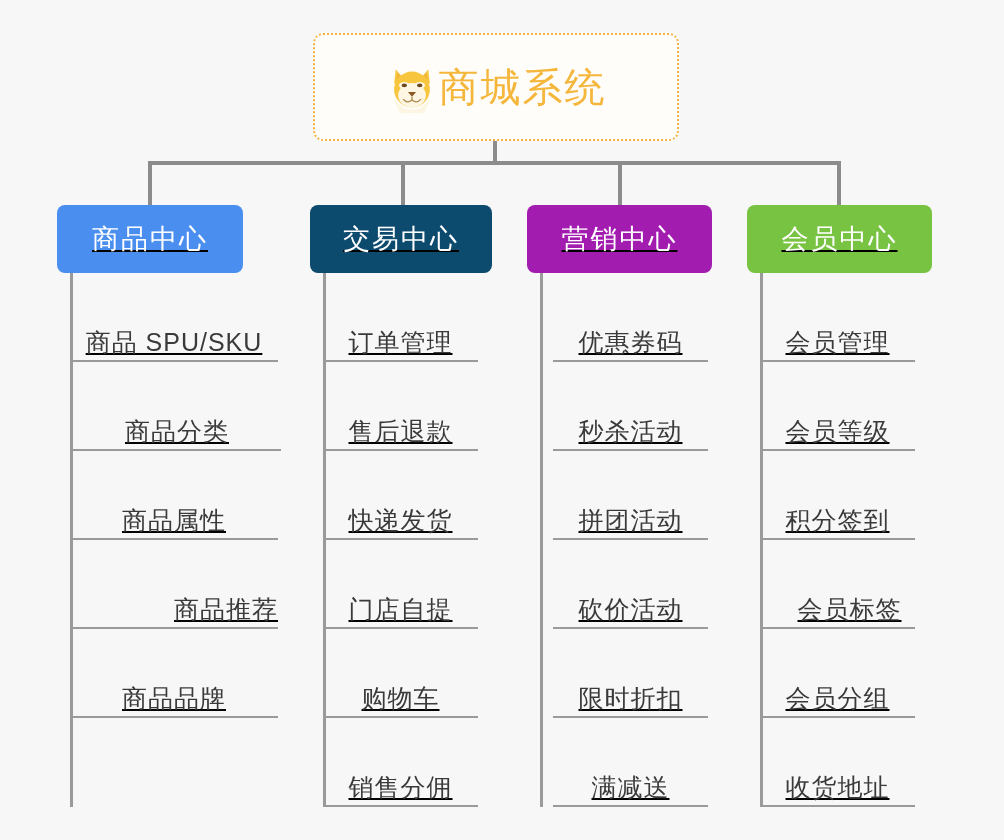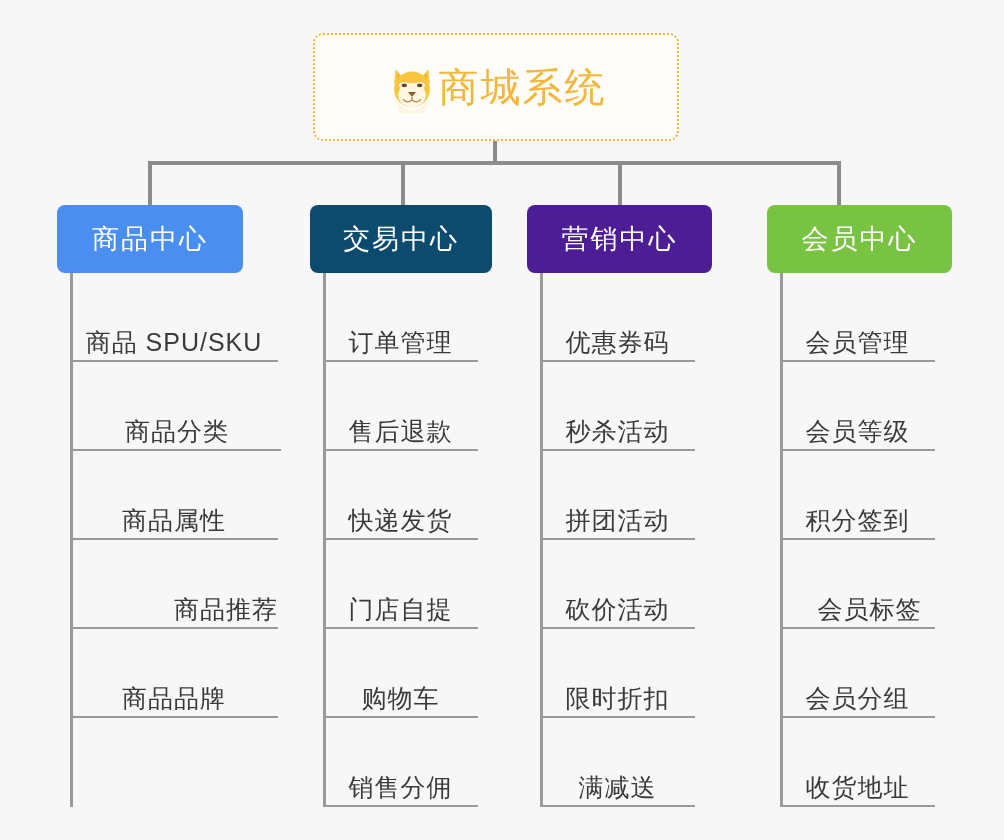--- a/index.html
+++ b/index.html
@@ -51,20 +51,21 @@
     position: absolute;
     background: #8c8c8c;
   }
   .conn-v { width: 4px; }
   .conn-h { height: 4px; }
 
   
   .column {
     position: absolute;
     top: 205px;
+    text-decoration: underline;
   }
 
   .cat-header {
     position: relative;
     height: 68px;
     border-radius: 8px;
     display: flex;
     align-items: center;
     justify-content: center;
     color: #ffffff;
@@ -101,21 +102,21 @@
     font-size: 25px;
     color: #3a3a3a;
     letter-spacing: 1px;
     white-space: nowrap;
     line-height: 1.1;
   }
 
   
   .col-0 .leaf { width: 208px; margin-left: 13px; }
   .col-1 .leaf { width: 155px; margin-left: 13px; }
-  .col-2 .leaf { width: 155px; margin-left: 13px; }
+  .col-2 .leaf { width: 155px; margin-left: 26px; }
   .col-3 .leaf { width: 155px; margin-left: 13px; }
 </style>
 </head>
 <body>
 
 <div id="canvas" style="background: rgb(247, 247, 247);">
 
   <div id="root-node" style="border-color: rgb(242, 179, 61); background: rgb(255, 253, 250);">
     <svg id="root-icon" viewBox="0 0 64 64">
       <path d="M12 10 L10 28 L22 22 Z" fill="#f7c63e"></path>
@@ -191,21 +192,21 @@
       <div class="leaf" style="border-bottom-color: rgb(154, 154, 154);">
           <span class="leaf-label">购物车</span>
         </div>
       <div class="leaf" style="border-bottom-color: rgb(154, 154, 154);">
           <span class="leaf-label">销售分佣</span>
         </div>
     </div>
   </div>
 
   <div class="column col-2" style="left:527px; width:200px;">
-    <div class="cat-header" style="width: 185px; background: #4c1d95;">
+    <div class="cat-header" style="width: 185px; background: #a21caf;">
       <span>营销中心</span>
     </div>
     <div class="leaf-wrap">
       <div class="spine" style="height: 534px; background: rgb(154, 154, 154);"></div>
       <div class="leaf" style="border-bottom-color: rgb(154, 154, 154);">
           <span class="leaf-label">优惠券码</span>
         </div>
       <div class="leaf" style="border-bottom-color: rgb(154, 154, 154);">
           <span class="leaf-label">秒杀活动</span>
         </div>
@@ -217,21 +218,21 @@
         </div>
       <div class="leaf" style="border-bottom-color: rgb(154, 154, 154);">
           <span class="leaf-label">限时折扣</span>
         </div>
       <div class="leaf" style="border-bottom-color: rgb(154, 154, 154);">
           <span class="leaf-label">满减送</span>
         </div>
     </div>
   </div>
 
-  <div class="column col-3" style="left:767px; width:200px;">
+  <div class="column col-3" style="left:747px; width:200px;">
     <div class="cat-header" style="width: 185px; background: rgb(121, 195, 67);">
       <span>会员中心</span>
     </div>
     <div class="leaf-wrap">
       <div class="spine" style="height: 534px; background: rgb(154, 154, 154);"></div>
       <div class="leaf" style="border-bottom-color: rgb(154, 154, 154);">
           <span class="leaf-label">会员管理</span>
         </div>
       <div class="leaf" style="border-bottom-color: rgb(154, 154, 154);">
           <span class="leaf-label">会员等级</span>

